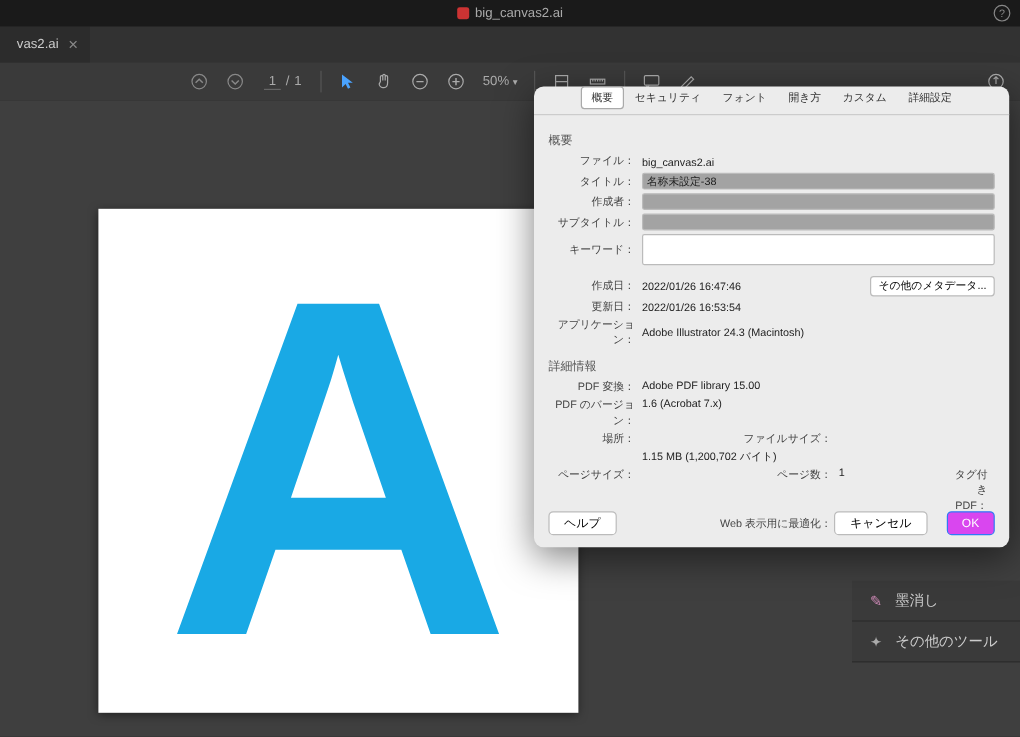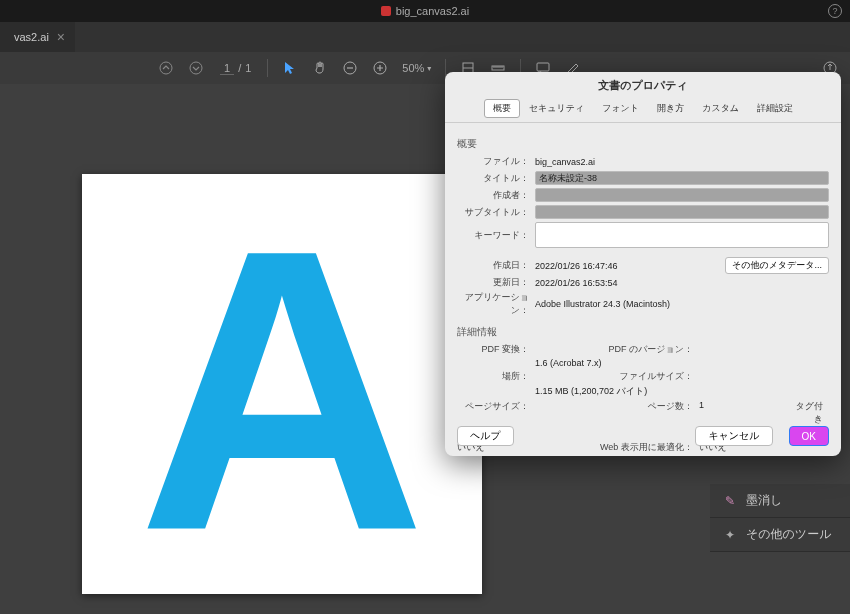--- a/index.html
+++ b/index.html
@@ -164,21 +164,20 @@
       <span>墨消し</span>
     </div>
     <div class="panel-item">
       <span class="picon" style="color:#aaa;">✦</span>
       <span>その他のツール</span>
     </div>
   </div>
 </div>
 
 <div class="dialog">
-  <div class="dialog-title">文書のプロパティ</div>
   <div class="dialog-tabs">
     <div class="dtab active">概要</div>
     <div class="dtab">セキュリティ</div>
     <div class="dtab">フォント</div>
     <div class="dtab">開き方</div>
     <div class="dtab">カスタム</div>
     <div class="dtab">詳細設定</div>
   </div>
 
   <div class="dialog-body">
@@ -217,20 +216,21 @@
       </div>
     <div class="meta-row">
         <div class="flabel">アプリケーション：</div>
         <div class="fvalue">Adobe Illustrator 24.3 (Macintosh)</div>
       </div>
 
     <div class="section-label" style="margin-top:8px;">詳細情報</div>
 
     <div class="detail-grid">
       <div class="dl">PDF 変換：</div>
+        <div class="dv" style="grid-column:2/5;">Adobe PDF library 15.00</div>
       <div class="dl">PDF のバージョン：</div>
         <div class="dv" style="grid-column:2/5;">1.6 (Acrobat 7.x)</div>
       <div class="dl">場所：</div>
       <div class="dl">ファイルサイズ：</div>
         <div class="dv" style="grid-column:2/5;">1.15 MB (1,200,702 バイト)</div>
       <div class="dl">ページサイズ：</div>
         <div class="dr">ページ数：</div>
         <div class="dv">1</div>
       <div class="dl">タグ付き PDF：</div>
         <div class="dv">いいえ</div>

